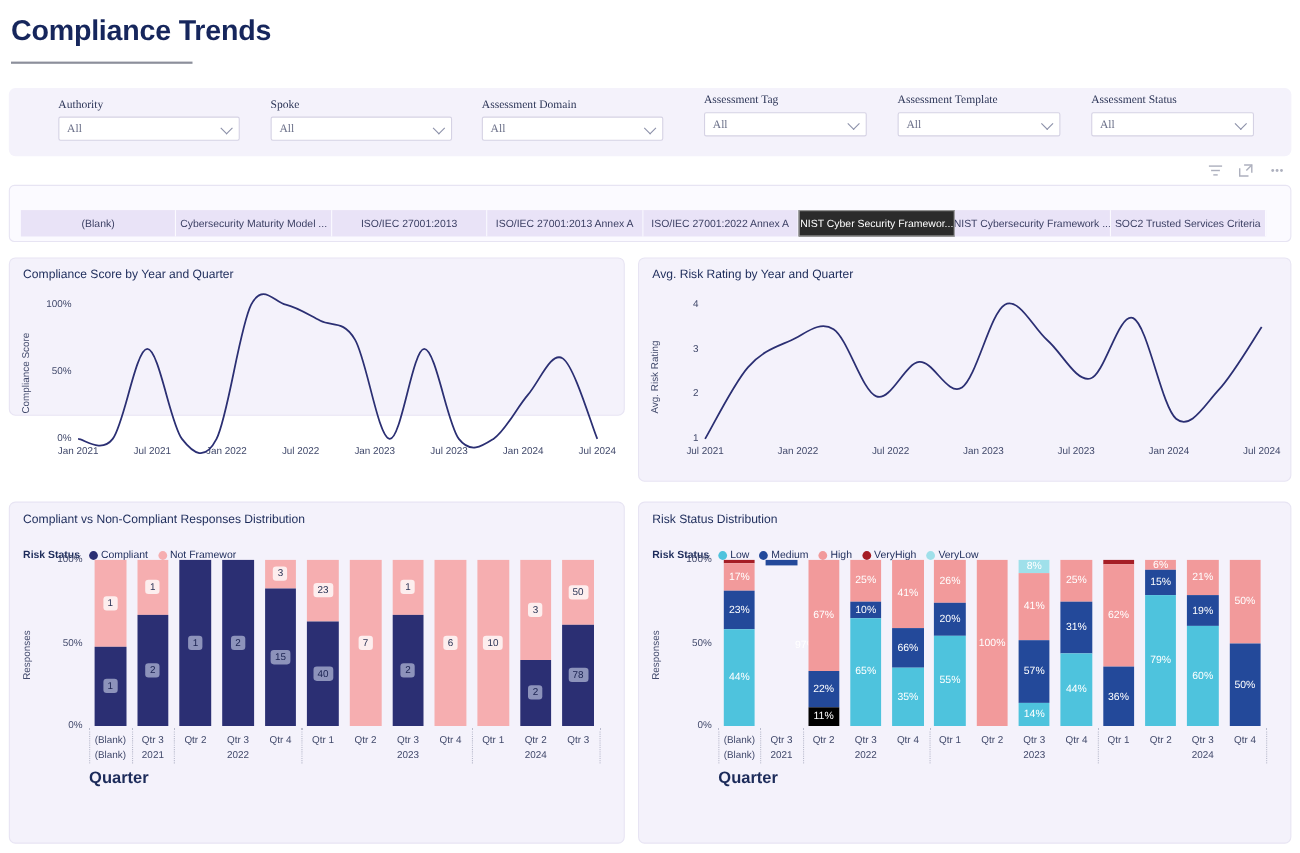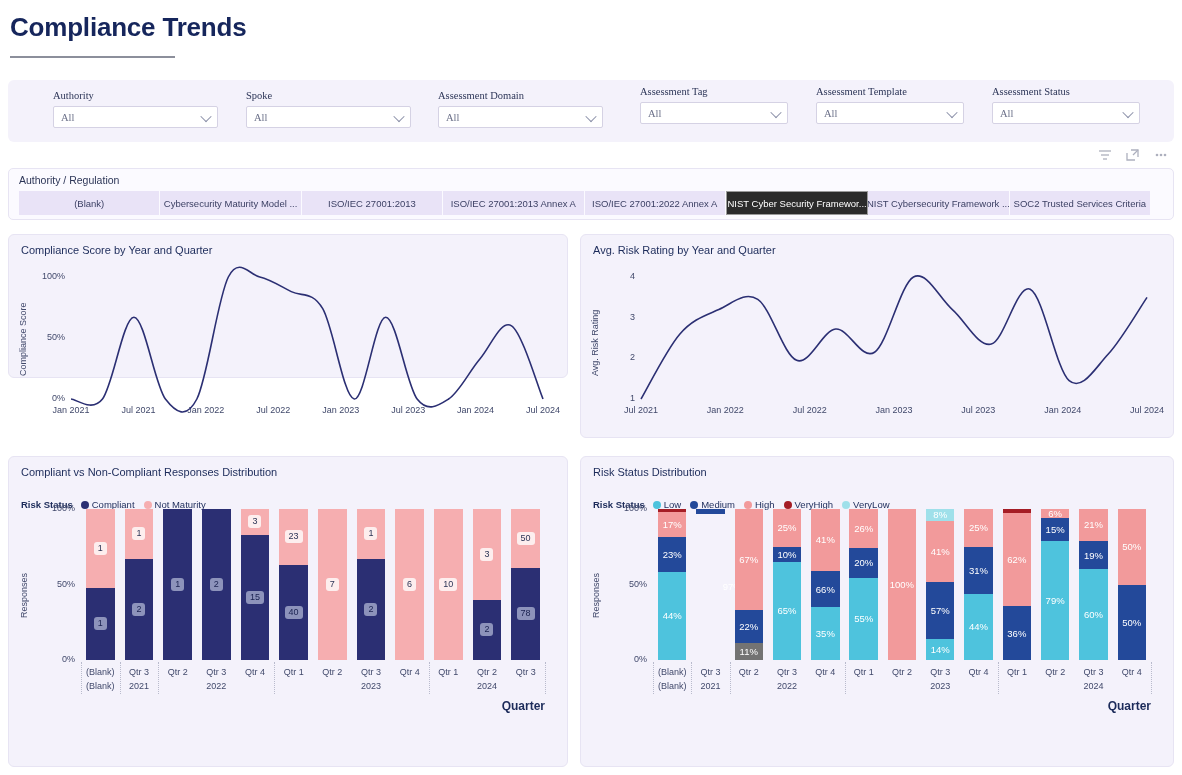--- a/index.html
+++ b/index.html
@@ -122,22 +122,22 @@
   }
   .seg-label.onpink { background: #fdeeee; color: #2c3557; }
   .seg-label.onnavy { background: #8d93bb; color: #1a2250; }
   .seg-pct { font-size: 9.5px; color: #ffffff; }
 
   .x-tick {
     position: absolute; font-size: 9px; color: #41496b; text-align: center;
     white-space: nowrap;
   }
   .x-axis-title {
-    position: absolute; font-size: 12px; color: #1c2b5a; font-weight: 700;
-    text-align: right;
+    position: absolute; font-size: 15px; color: #1c2b5a; font-weight: 700;
+    text-align: left;
   }
   .sep { position: absolute; width: 0; border-left: 1px dotted #b9bbcd; }
 </style>
 </head>
 <body>
 
 <div class="page">
 
   <div class="header">
     <h1>Compliance Trends</h1>
@@ -207,21 +207,20 @@
     <div class="tb">
       <svg viewBox="0 0 18 18" width="18" height="18">
         <circle cx="5" cy="9" r="1.3" fill="#6b7089"></circle>
         <circle cx="9" cy="9" r="1.3" fill="#6b7089"></circle>
         <circle cx="13" cy="9" r="1.3" fill="#6b7089"></circle>
       </svg>
     </div>
   </div>
 
   <div class="slicer">
-    <div class="slicer-title">Authority / Regulation</div>
     <div class="slicer-tabs" id="slicer-tabs">
         <div class="slicer-tab">(Blank)</div>
         <div class="slicer-tab">Cybersecurity Maturity Model ...</div>
         <div class="slicer-tab">ISO/IEC 27001:2013</div>
         <div class="slicer-tab">ISO/IEC 27001:2013 Annex A</div>
         <div class="slicer-tab">ISO/IEC 27001:2022 Annex A</div>
         <div class="slicer-tab selected">NIST Cyber Security Framewor...</div>
         <div class="slicer-tab">NIST Cybersecurity Framework ...</div>
         <div class="slicer-tab">SOC2 Trusted Services Criteria</div>
       </div>
@@ -272,21 +271,21 @@
   <div class="card" id="card-bar1">
     <div class="card-title">Compliant vs Non-Compliant Responses Distribution</div>
     <div class="legend" id="legend-bar1">
         <span class="lbl-head">Risk Status</span>
         <span class="legend-item">
           <span class="dot" style="background: rgb(43, 47, 115);"></span>
           <span>Compliant</span>
         </span>
         <span class="legend-item">
           <span class="dot" style="background: rgb(246, 174, 176);"></span>
-          <span>Not Maturity</span>
+          <span>Not Framewor</span>
         </span>
       </div>
     <div class="plot" id="plot-bar1" style="left: 0px; top: 0px; width: 560px; height: 311px;">
         <div class="axis-title-y" style="left: 10px; top: 160.5px;">Responses</div>
         <div class="tick" style="left: 32px; width: 34px; text-align: right; top: 197px;">0%</div>
         <div class="tick" style="left: 32px; width: 34px; text-align: right; top: 121.5px;">50%</div>
         <div class="tick" style="left: 32px; width: 34px; text-align: right; top: 46px;">100%</div>
         <div class="bars" style="left: 72px; top: 52px; width: 464px; height: 151px;">
           <div class="barcol" style="width: 38.6667px; padding: 0px 5.02667px;">
             <div class="seg" style="height: 52%; background: rgb(246, 174, 176);">
@@ -446,21 +445,21 @@
               <span class="seg-pct">97%</span>
             </div>
           </div>
           <div class="barcol" style="width: 38.3077px; padding: 0px 4.98px;">
             <div class="seg" style="height: 67%; background: rgb(242, 154, 155);">
               <span class="seg-pct">67%</span>
             </div>
             <div class="seg" style="height: 22%; background: rgb(35, 73, 154);">
               <span class="seg-pct">22%</span>
             </div>
-            <div class="seg" style="height: 11%; background: #737373;">
+            <div class="seg" style="height: 11%; background: #000000;">
               <span class="seg-pct">11%</span>
             </div>
           </div>
           <div class="barcol" style="width: 38.3077px; padding: 0px 4.98px;">
             <div class="seg" style="height: 25%; background: rgb(242, 154, 155);">
               <span class="seg-pct">25%</span>
             </div>
             <div class="seg" style="height: 10%; background: rgb(35, 73, 154);">
               <span class="seg-pct">10%</span>
             </div>

